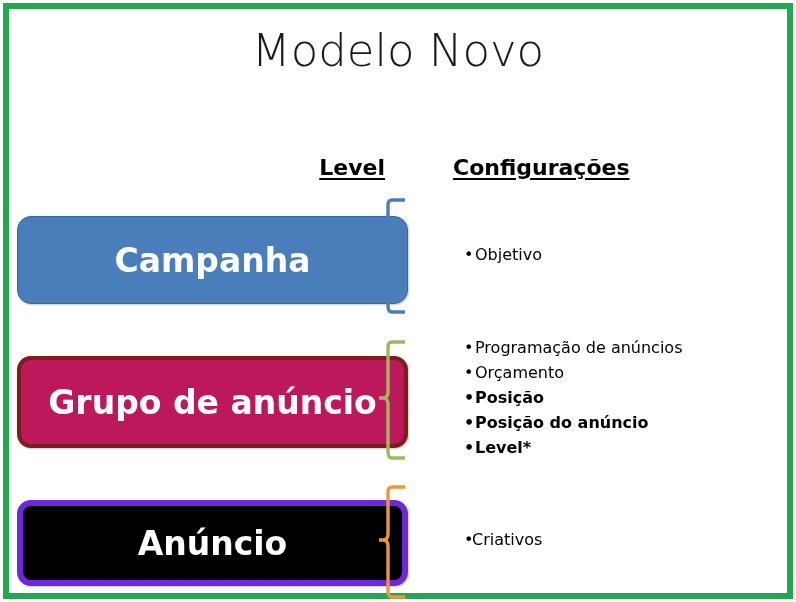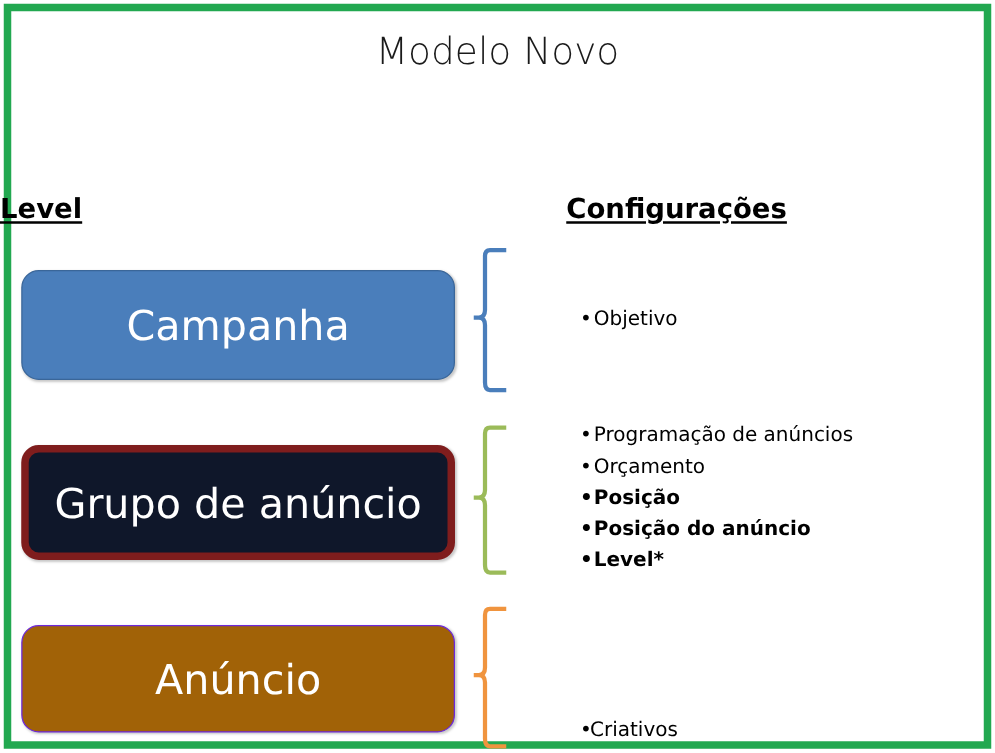--- a/index.html
+++ b/index.html
@@ -29,21 +29,21 @@
     border: 6px solid #22A850;
     background: #ffffff;
   }
   
   .title {
     position: absolute;
     left: 0;
     top: 24px;
     width: 796px;
     text-align: center;
-    font-size: 30px;
+    font-size: 45px;
     font-weight: 300;
     color: #1a1a1a;
     letter-spacing: 0px;
     font-family: "DejaVu Sans", "Liberation Sans", sans-serif;
     white-space: nowrap;
   }
   
   .col-header {
     position: absolute;
     font-size: 22px;
@@ -51,82 +51,82 @@
     color: #000000;
     text-decoration: underline;
     text-underline-offset: 3px;
     white-space: nowrap;
     font-family: "DejaVu Sans", "Liberation Sans", sans-serif;
   }
   .col-header.level {
     left: 0;
     top: 155px;
     width: 385px;
-    text-align: left;
+    text-align: right;
   }
   .col-header.settings {
     left: 453px;
     top: 155px;
     text-align: center;
   }
   
   .level-box {
     position: absolute;
     left: 17px;
-    width: 347px;
+    width: 391px;
     box-sizing: border-box;
     border-radius: 14px;
     display: flex;
     align-items: center;
     justify-content: center;
     color: #ffffff;
     font-size: 33px;
-    font-weight: 400;
+    font-weight: 700;
     font-family: "DejaVu Sans", "Liberation Sans", sans-serif;
     white-space: nowrap;
     box-shadow: 1px 1px 2px rgba(0,0,0,0.22);
   }
   .level-box.campaign {
     top: 216px;
     height: 88px;
     background: #4A7EBB;
     border: 1px solid #3A6699;
   }
   .level-box.adgroup {
     top: 356px;
     height: 92px;
-    background: #0f172a;
-    border: 6px solid #7f1d1d;
+    background: #be185d;
+    border: 4px solid #7f1d1d;
   }
   .level-box.ad {
     top: 500px;
     height: 86px;
-    background: #a16207;
-    border: 1px solid #6d28d9;
+    background: #000000;
+    border: 6px solid #6d28d9;
   }
   
   .brace {
     position: absolute;
     left: 378px;
   }
   .brace.b-campaign { top: 196px; }
   .brace.b-adgroup  { top: 338px; }
   .brace.b-ad       { top: 483px; }
 
   
   .settings-group {
     position: absolute;
     left: 464px;
     font-size: 16px;
     color: #000000;
     font-family: "DejaVu Sans", "Liberation Sans", sans-serif;
   }
   .settings-group.g-campaign { top: 242px; }
   .settings-group.g-adgroup  { top: 335px; }
-  .settings-group.g-ad       { top: 527px; margin-top: 44px; }
+  .settings-group.g-ad       { top: 527px; }
 
   .bullet-line {
     display: block;
     line-height: 25px;
     white-space: nowrap;
     font-weight: 400;
   }
   .bullet-line.bold { font-weight: bold; }
   .bullet-line .dot {
     display: inline-block;

